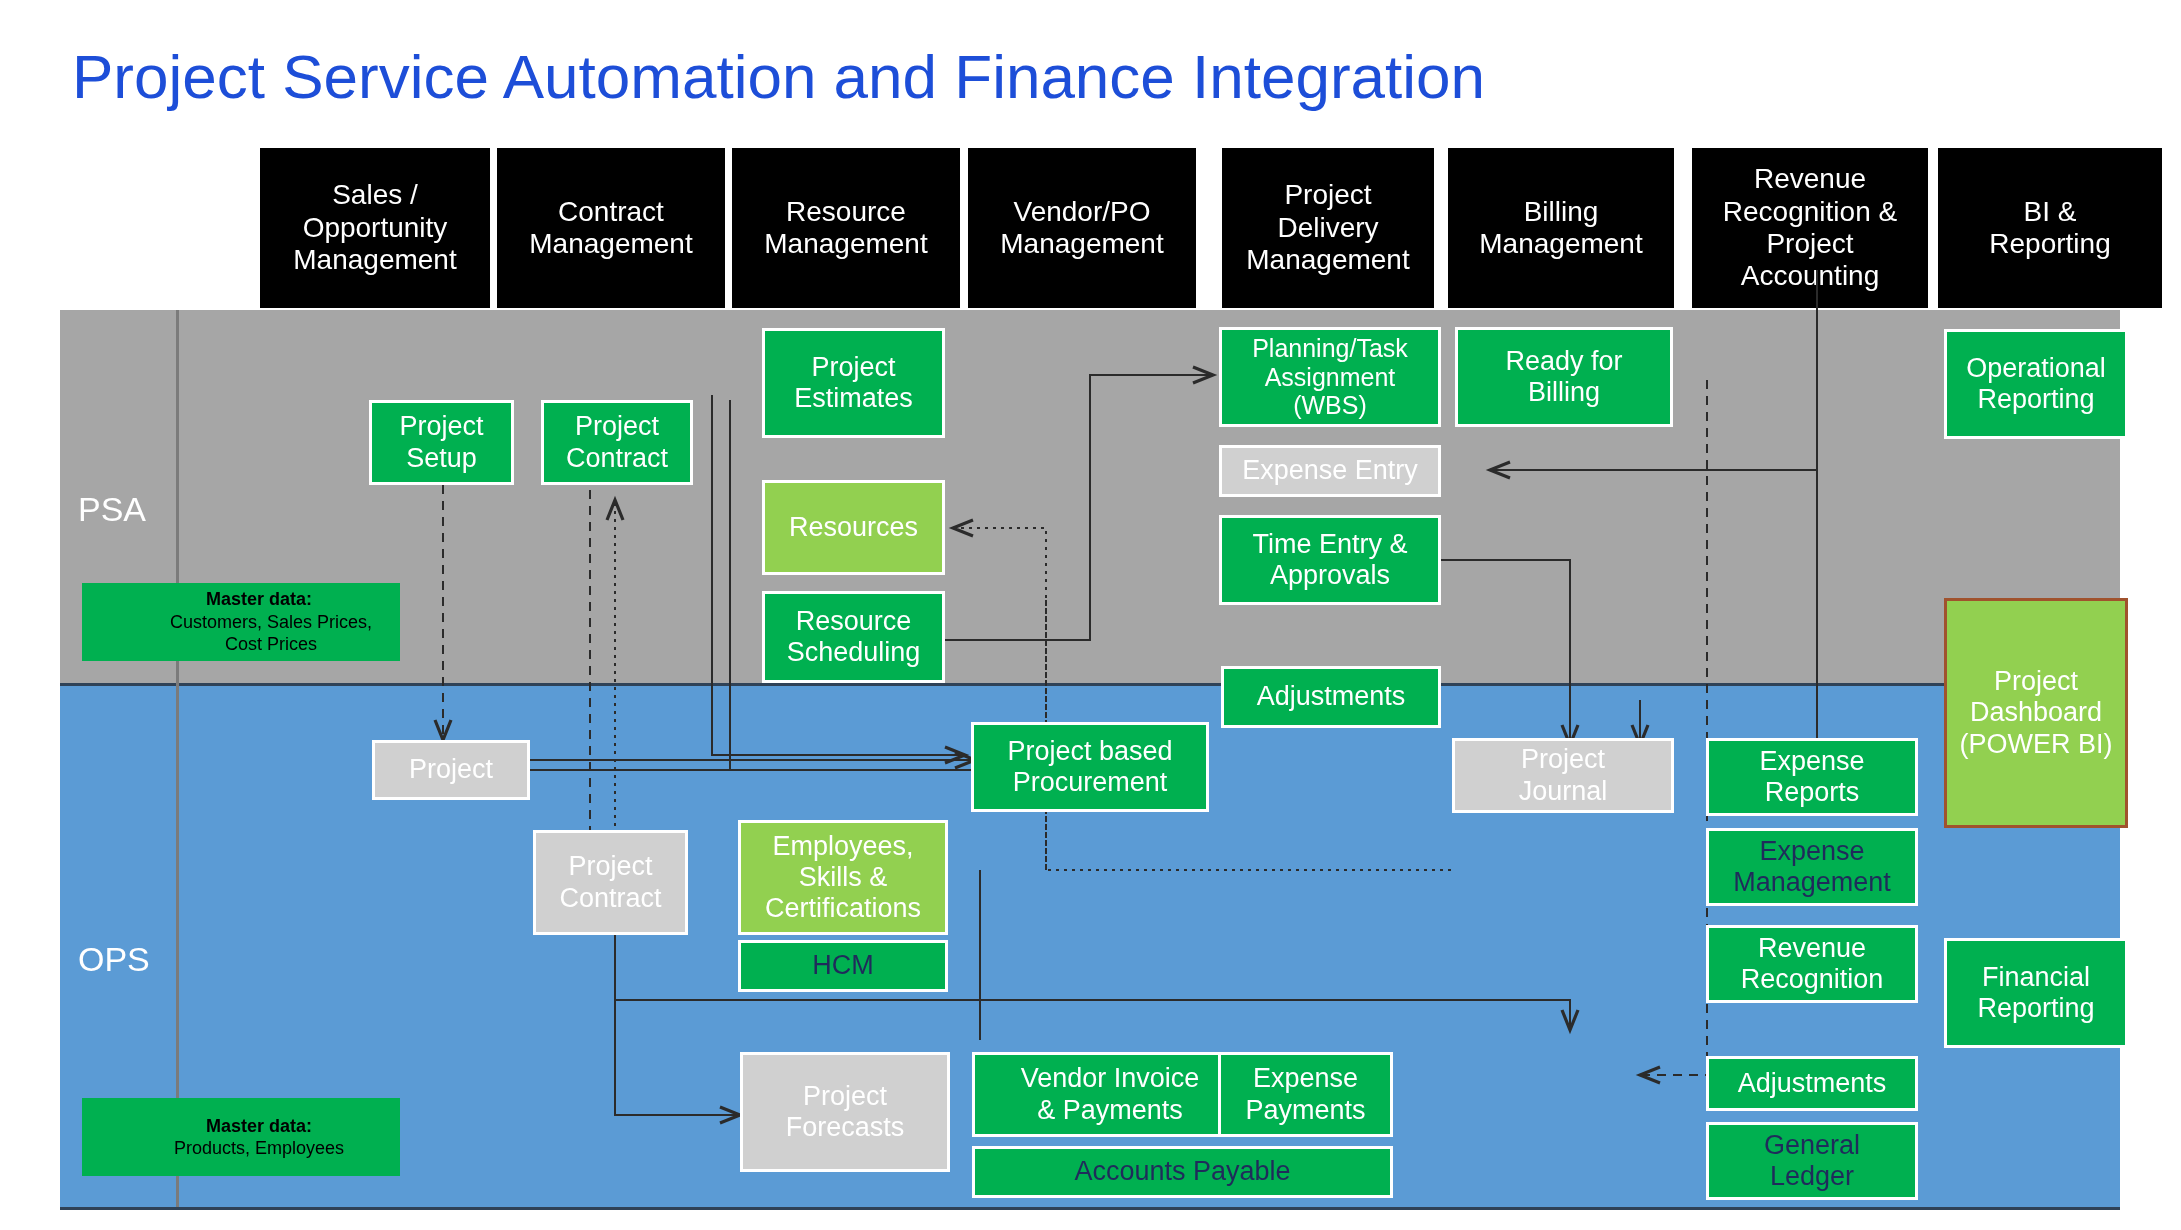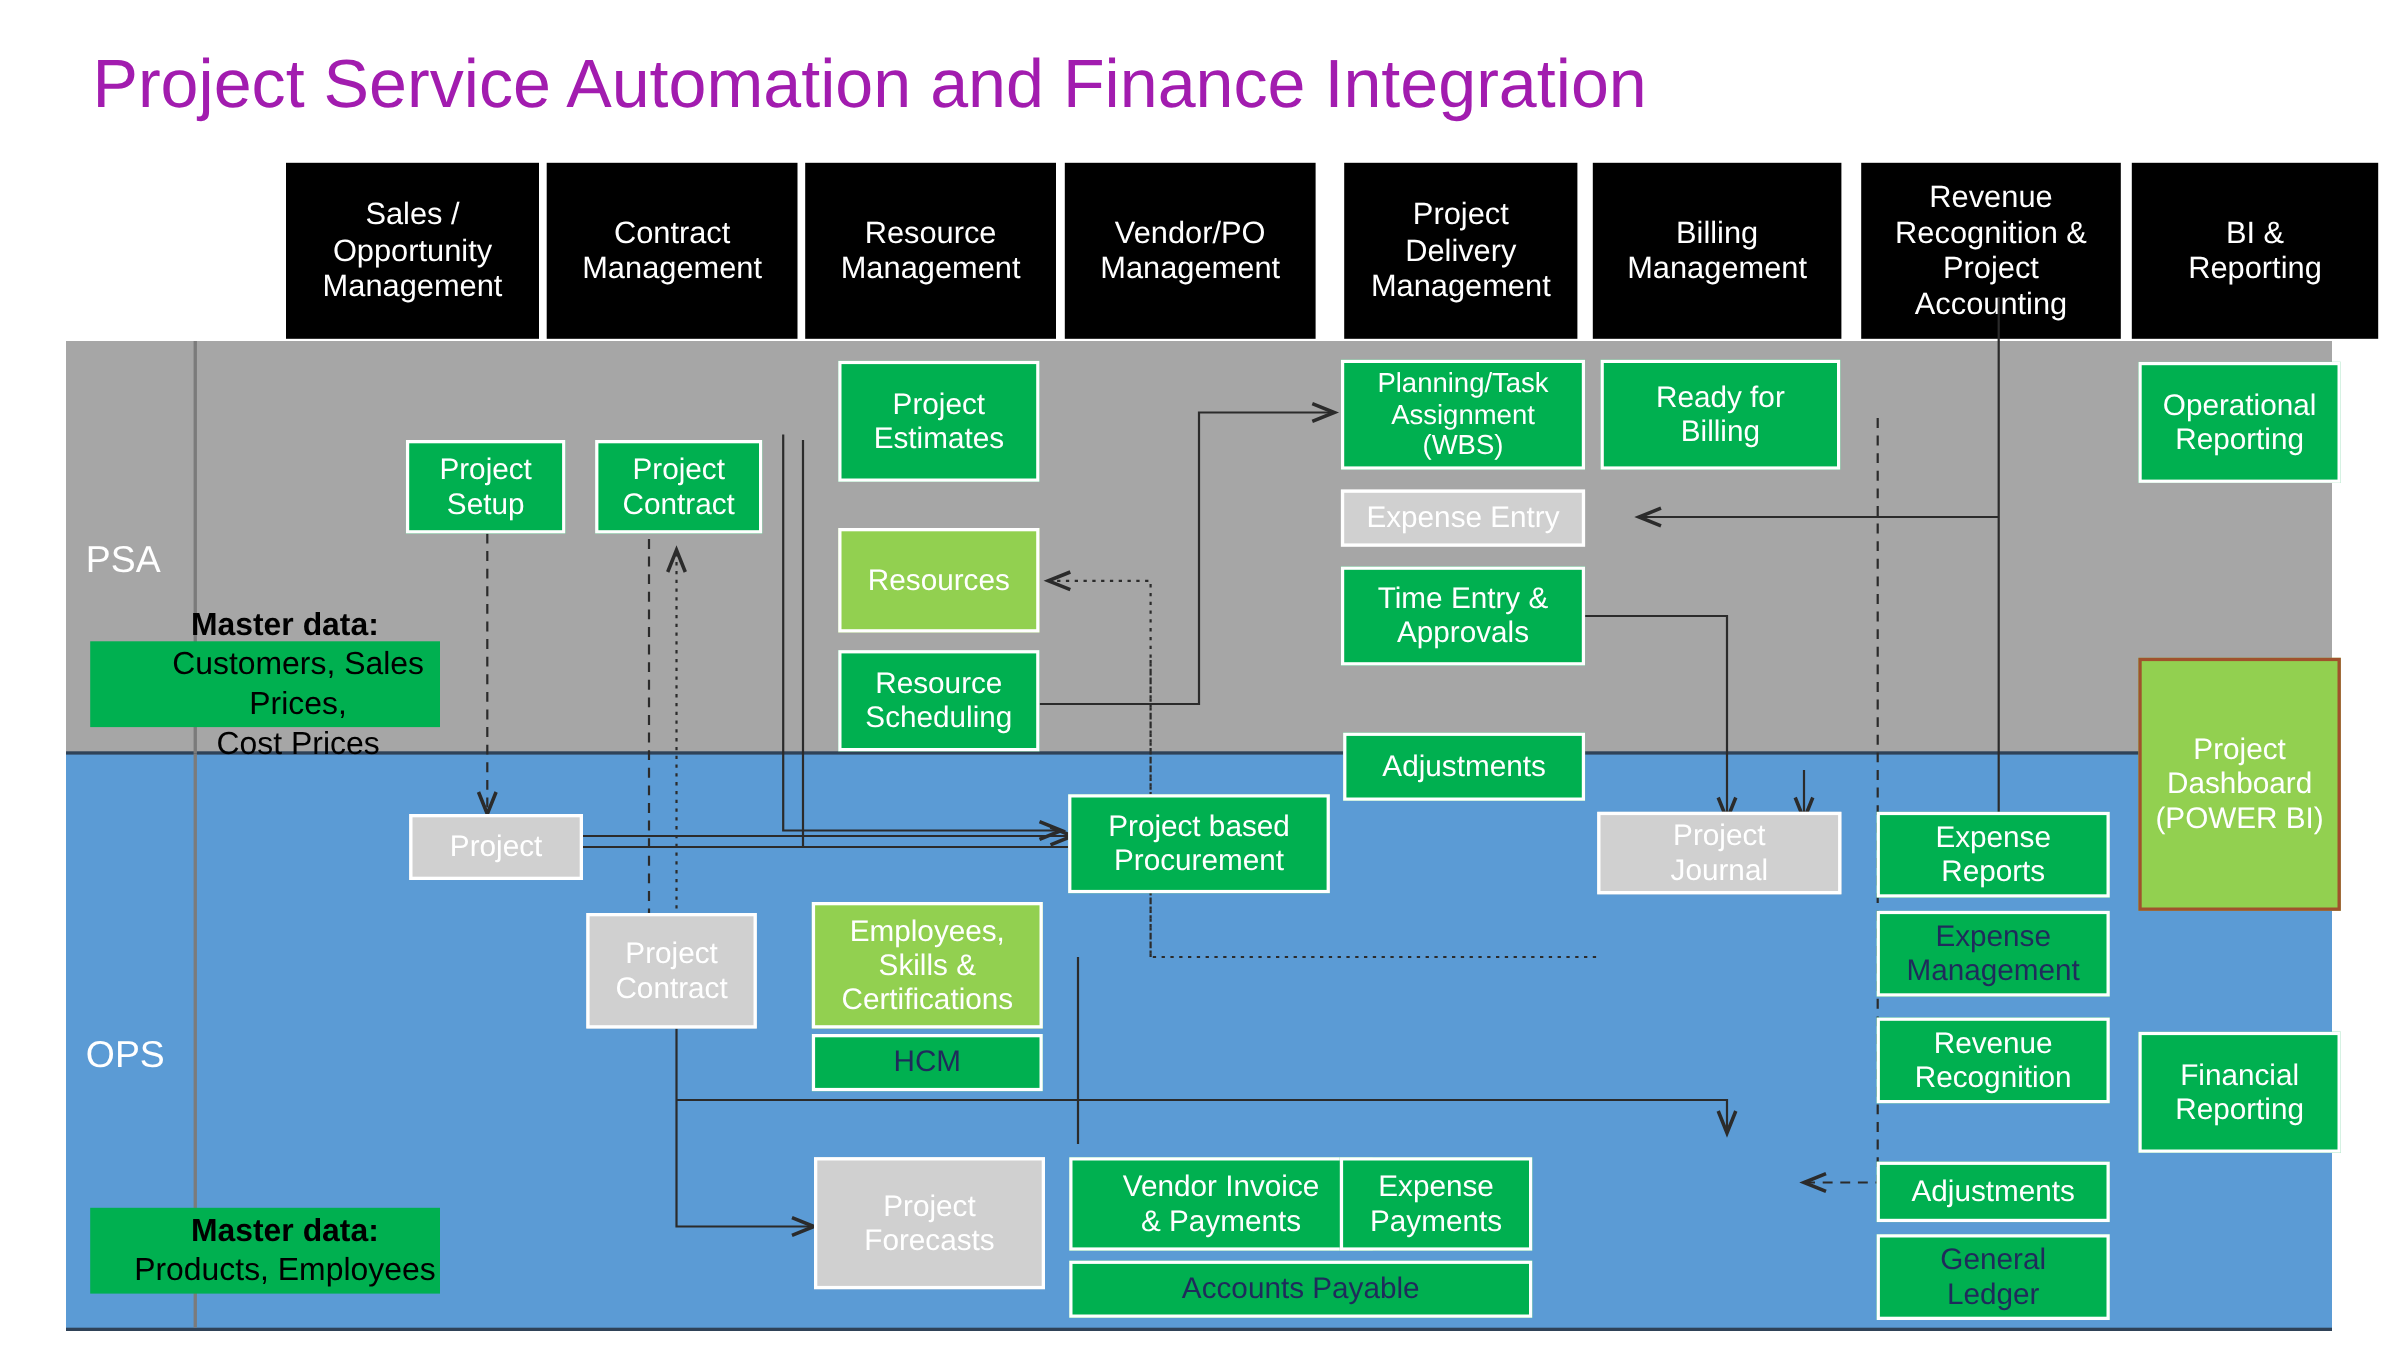--- a/index.html
+++ b/index.html
@@ -1,21 +1,21 @@
 <!DOCTYPE html>
 <html><head>
 <meta charset="utf-8">
 <style>
   html,body{margin:0;padding:0;background:#ffffff;}
   body{font-family:"Liberation Sans", sans-serif;}
   #root{position:relative;width:2181px;height:1230px;background:#fff;overflow:hidden;}
 
   .title{
-    position:absolute;left:84px;top:44px;
-    font-size:62px;line-height:1.05;color:#a21caf;
+    position:absolute;left:72px;top:44px;
+    font-size:62px;line-height:1.05;color:#1d4ed8;
     font-family:"Liberation Sans Narrow","Liberation Sans",sans-serif;
     font-stretch:condensed;
     letter-spacing:0px;white-space:nowrap;
   }
 
   
   .band{position:absolute;}
   .band-psa{background:#a6a6a6;}
   .band-ops{background:#5b9bd5;}
   .band-divider{position:absolute;background:#2f4257;height:3px;}
@@ -43,21 +43,21 @@
   }
   .g-dark{background:#00b050;color:#ffffff;}
   .g-light{background:#92d050;color:#ffffff;}
   .g-gray{background:#d0d0d0;color:#ffffff;}
   .navytxt{color:#1f2b5b;}
   .brownborder{border:3px solid #a0522d;}
   .narrowfont{font-family:"Liberation Sans Narrow","Liberation Sans",sans-serif;font-stretch:condensed;}
 
   .master{
     background:#00b050;color:#000000;border:none;
-    font-size:29px;line-height:1.25;padding-left:40px;
+    font-size:18px;line-height:1.25;padding-left:40px;
   }
   .master b{font-weight:bold;}
 
   
   #wires{position:absolute;left:0;top:0;width:2181px;height:1230px;pointer-events:none;}
 </style>
 </head>
 <body>
 
 <div id="root">

